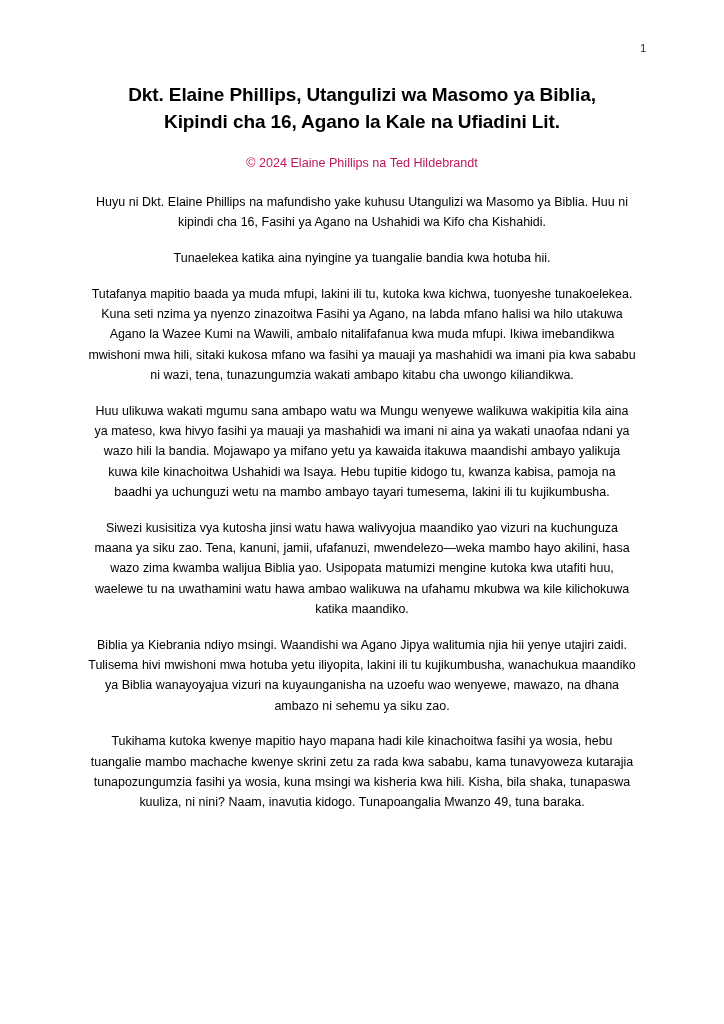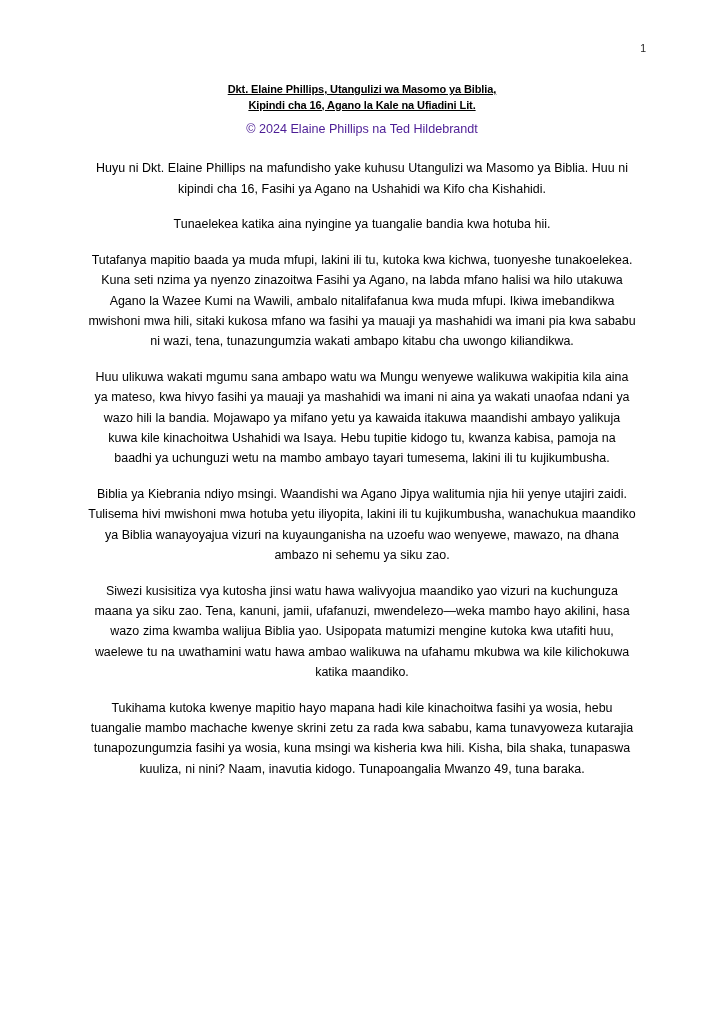--- a/index.html
+++ b/index.html
@@ -31,37 +31,36 @@
     color: #222222;
     letter-spacing: 0;
   }
   .content {
     position: absolute;
     left: 88px;
     top: 82px;
     width: 548px;
   }
   .doc-title {
-    font-size: 11px;
+    font-size: 19px;
     font-weight: bold;
     text-align: center;
     line-height: 1.42;
     margin: 0 0 0 0;
     letter-spacing: -0.1px;
-    text-decoration: underline;
   }
   .doc-title .line2 {
     display: block;
   }
   .copyright {
     text-align: center;
     font-size: 12.6px;
-    margin-top: 9px;
+    margin-top: 20px;
     margin-bottom: 0;
-    color: #4c1d95;
+    color: #be185d;
   }
   .body-text {
     margin-top: 22px;
   }
   .body-text p {
     font-size: 12.45px;
     line-height: 1.63;
     margin: 0 0 15.5px 0;
     text-align: center;
     word-spacing: 0.2px;
@@ -84,19 +83,19 @@
       <span class="line2">Kipindi cha 16, Agano la Kale na Ufiadini Lit.</span>
     </h1>
 
     <div class="copyright">© 2024 Elaine Phillips na Ted Hildebrandt</div>
 
     <div class="body-text">
       <p>Huyu ni Dkt. Elaine Phillips na mafundisho yake kuhusu Utangulizi wa Masomo ya Biblia. Huu ni kipindi cha 16, Fasihi ya Agano na Ushahidi wa Kifo cha Kishahidi.</p>
       <p>Tunaelekea katika aina nyingine ya tuangalie bandia kwa hotuba hii.</p>
       <p>Tutafanya mapitio baada ya muda mfupi, lakini ili tu, kutoka kwa kichwa, tuonyeshe tunakoelekea. Kuna seti nzima ya nyenzo zinazoitwa Fasihi ya Agano, na labda mfano halisi wa hilo utakuwa Agano la Wazee Kumi na Wawili, ambalo nitalifafanua kwa muda mfupi. Ikiwa imebandikwa mwishoni mwa hili, sitaki kukosa mfano wa fasihi ya mauaji ya mashahidi wa imani pia kwa sababu ni wazi, tena, tunazungumzia wakati ambapo kitabu cha uwongo kiliandikwa.</p>
       <p>Huu ulikuwa wakati mgumu sana ambapo watu wa Mungu wenyewe walikuwa wakipitia kila aina ya mateso, kwa hivyo fasihi ya mauaji ya mashahidi wa imani ni aina ya wakati unaofaa ndani ya wazo hili la bandia. Mojawapo ya mifano yetu ya kawaida itakuwa maandishi ambayo yalikuja kuwa kile kinachoitwa Ushahidi wa Isaya. Hebu tupitie kidogo tu, kwanza kabisa, pamoja na baadhi ya uchunguzi wetu na mambo ambayo tayari tumesema, lakini ili tu kujikumbusha.</p>
+      <p>Siwezi kusisitiza vya kutosha jinsi watu hawa walivyojua maandiko yao vizuri na kuchunguza maana ya siku zao. Tena, kanuni, jamii, ufafanuzi, mwendelezo—weka mambo hayo akilini, hasa wazo zima kwamba walijua Biblia yao. Usipopata matumizi mengine kutoka kwa utafiti huu, waelewe tu na uwathamini watu hawa ambao walikuwa na ufahamu mkubwa wa kile kilichokuwa katika maandiko.</p>
       <p>Biblia ya Kiebrania ndiyo msingi. Waandishi wa Agano Jipya walitumia njia hii yenye utajiri zaidi. Tulisema hivi mwishoni mwa hotuba yetu iliyopita, lakini ili tu kujikumbusha, wanachukua maandiko ya Biblia wanayoyajua vizuri na kuyaunganisha na uzoefu wao wenyewe, mawazo, na dhana ambazo ni sehemu ya siku zao.</p>
-      <p>Siwezi kusisitiza vya kutosha jinsi watu hawa walivyojua maandiko yao vizuri na kuchunguza maana ya siku zao. Tena, kanuni, jamii, ufafanuzi, mwendelezo—weka mambo hayo akilini, hasa wazo zima kwamba walijua Biblia yao. Usipopata matumizi mengine kutoka kwa utafiti huu, waelewe tu na uwathamini watu hawa ambao walikuwa na ufahamu mkubwa wa kile kilichokuwa katika maandiko.</p>
       <p>Tukihama kutoka kwenye mapitio hayo mapana hadi kile kinachoitwa fasihi ya wosia, hebu tuangalie mambo machache kwenye skrini zetu za rada kwa sababu, kama tunavyoweza kutarajia tunapozungumzia fasihi ya wosia, kuna msingi wa kisheria kwa hili. Kisha, bila shaka, tunapaswa kuuliza, ni nini? Naam, inavutia kidogo. Tunapoangalia Mwanzo 49, tuna baraka.</p>
     </div>
 
   </div>
 </div>
 
 </body></html>

